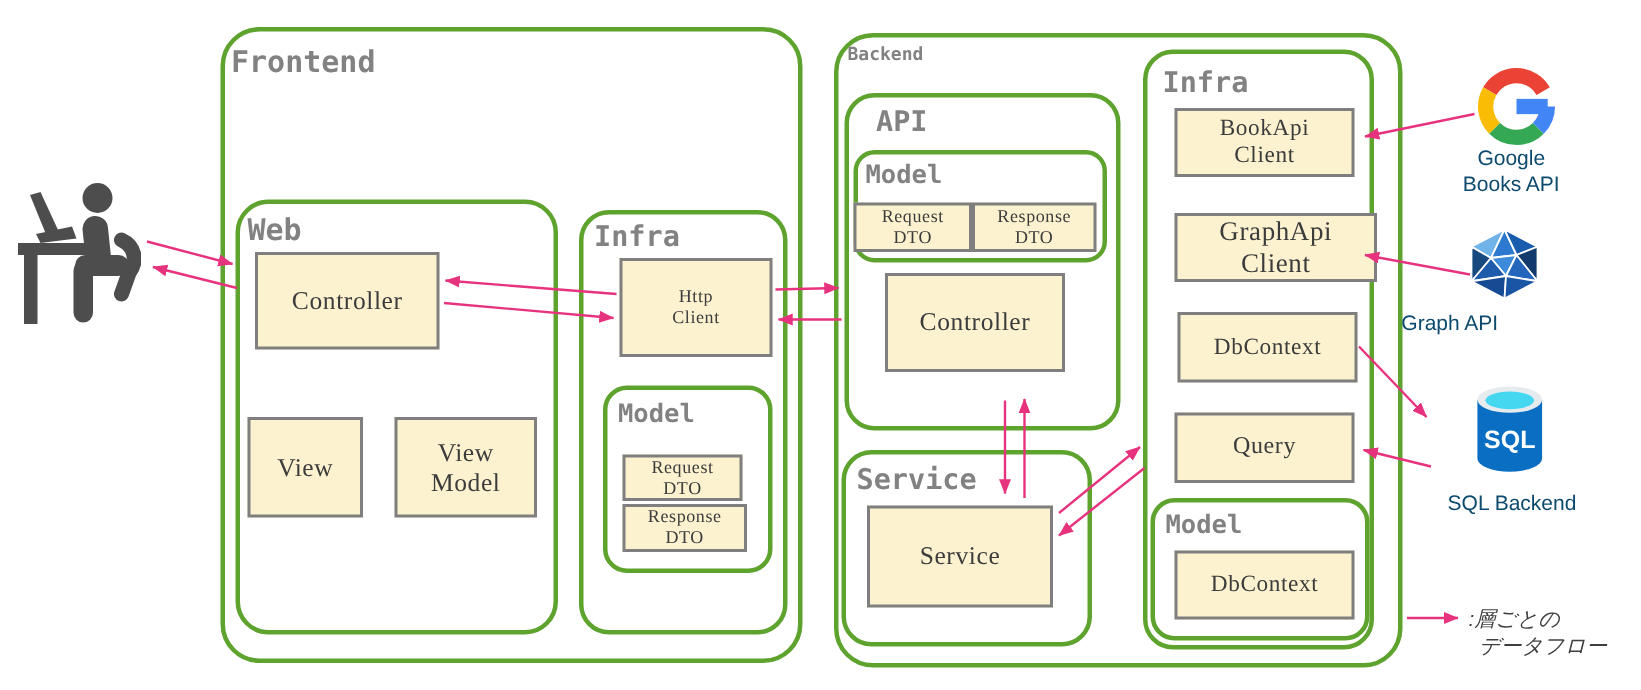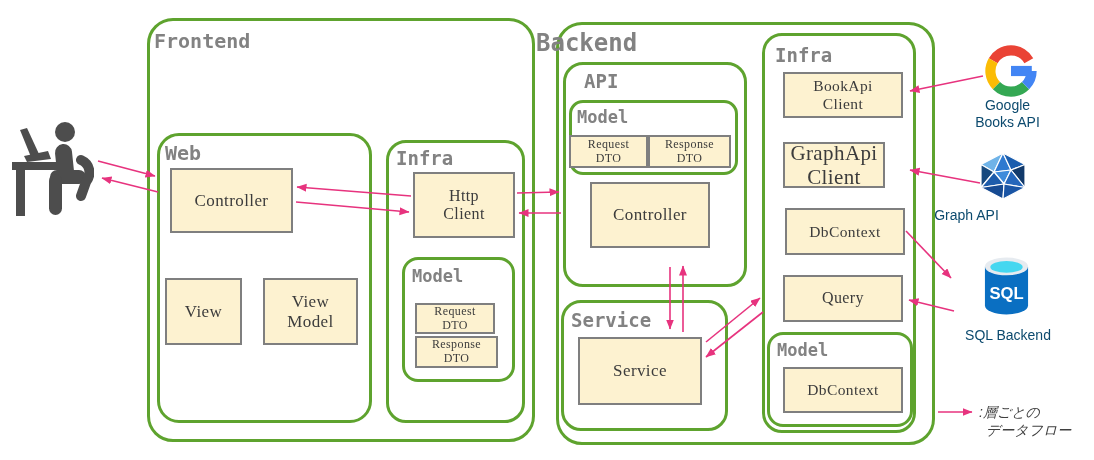--- a/index.html
+++ b/index.html
@@ -87,58 +87,58 @@
   <div class="container" style="left:157px;top:133px;width:215px;height:290px;border-radius:22px"></div>
   <span class="clabel" style="left:165px;top:141px;font-size:20px">Web</span>
 
   <div class="container" style="left:386px;top:140px;width:139px;height:283px;border-radius:20px"></div>
   <span class="clabel" style="left:396px;top:147px;font-size:19px">Infra</span>
 
   <div class="container" style="left:402px;top:257px;width:113px;height:125px;border-radius:16px"></div>
   <span class="clabel" style="left:412px;top:266px;font-size:17px">Model</span>
 
   <div class="container" style="left:556px;top:22px;width:379px;height:423px;border-radius:26px"></div>
-  <span class="clabel" style="left:536px;top:29px;font-size:24px">Backend</span>
+  <span class="clabel" style="left:565px;top:29px;font-size:12px">Backend</span>
 
   <div class="container" style="left:563px;top:62px;width:184px;height:225px;border-radius:20px"></div>
   <span class="clabel" style="left:584px;top:70px;font-size:19px">API</span>
 
   <div class="container" style="left:569px;top:100px;width:169px;height:75px;border-radius:14px"></div>
   <span class="clabel" style="left:577px;top:107px;font-size:17px">Model</span>
 
   <div class="container" style="left:561px;top:300px;width:167px;height:131px;border-radius:20px"></div>
   <span class="clabel" style="left:571px;top:309px;font-size:19px">Service</span>
 
   <div class="container" style="left:762px;top:33px;width:154px;height:400px;border-radius:20px"></div>
   <span class="clabel" style="left:775px;top:44px;font-size:19px">Infra</span>
 
   <div class="container" style="left:767px;top:332px;width:146px;height:95px;border-radius:16px"></div>
   <span class="clabel" style="left:777px;top:340px;font-size:17px">Model</span>
 
   <div class="box" style="left:170px;top:168px;width:123px;height:65px;font-size:17px">Controller</div>
   <div class="box" style="left:165px;top:278px;width:77px;height:67px;font-size:17px">View</div>
   <div class="box" style="left:263px;top:278px;width:95px;height:67px;font-size:17px">View
 Model</div>
-  <div class="box" style="left:413px;top:172px;width:102px;height:66px;font-size:16px">Http
+  <div class="box" style="left:413px;top:172px;width:102px;height:66px;font-size:12px">Http
 Client</div>
   <div class="box" style="left:415px;top:303px;width:80px;height:31px;font-size:12px">Request
 DTO</div>
   <div class="box" style="left:415px;top:336px;width:83px;height:32px;font-size:12px">Response
 DTO</div>
 
   <div class="box" style="left:569px;top:135px;width:79px;height:33px;font-size:12px">Request
 DTO</div>
   <div class="box" style="left:648px;top:135px;width:83px;height:33px;font-size:12px">Response
 DTO</div>
   <div class="box" style="left:590px;top:182px;width:120px;height:66px;font-size:17px">Controller</div>
   <div class="box" style="left:578px;top:337px;width:124px;height:68px;font-size:17px">Service</div>
 
   <div class="box" style="left:783px;top:72px;width:120px;height:46px;font-size:15.5px">BookApi
 Client</div>
-  <div class="box" style="left:783px;top:142px;width:102px;height:46px;font-size:21px">GraphApi
+  <div class="box" style="left:783px;top:142px;width:135px;height:46px;font-size:18px">GraphApi
 Client</div>
   <div class="box" style="left:785px;top:208px;width:120px;height:47px;font-size:15.5px">DbContext</div>
   <div class="box" style="left:783px;top:275px;width:120px;height:47px;font-size:16px">Query</div>
   <div class="box" style="left:783px;top:367px;width:120px;height:46px;font-size:15.5px">DbContext</div>
 
   <svg class="icon" style="left:985px;top:45px" width="52" height="52" viewBox="0 0 48 48">
     <g fill="none" stroke-linecap="butt" stroke-width="9.4">
       <path d="M7.55,14.5 A19,19 0 0 1 40.45,14.5" stroke="#EA4335"></path>
       <path d="M10.56,37.44 A19,19 0 0 1 7.55,14.5" stroke="#FBBC05"></path>
       <path d="M37.44,37.44 A19,19 0 0 1 10.56,37.44" stroke="#34A853"></path>

